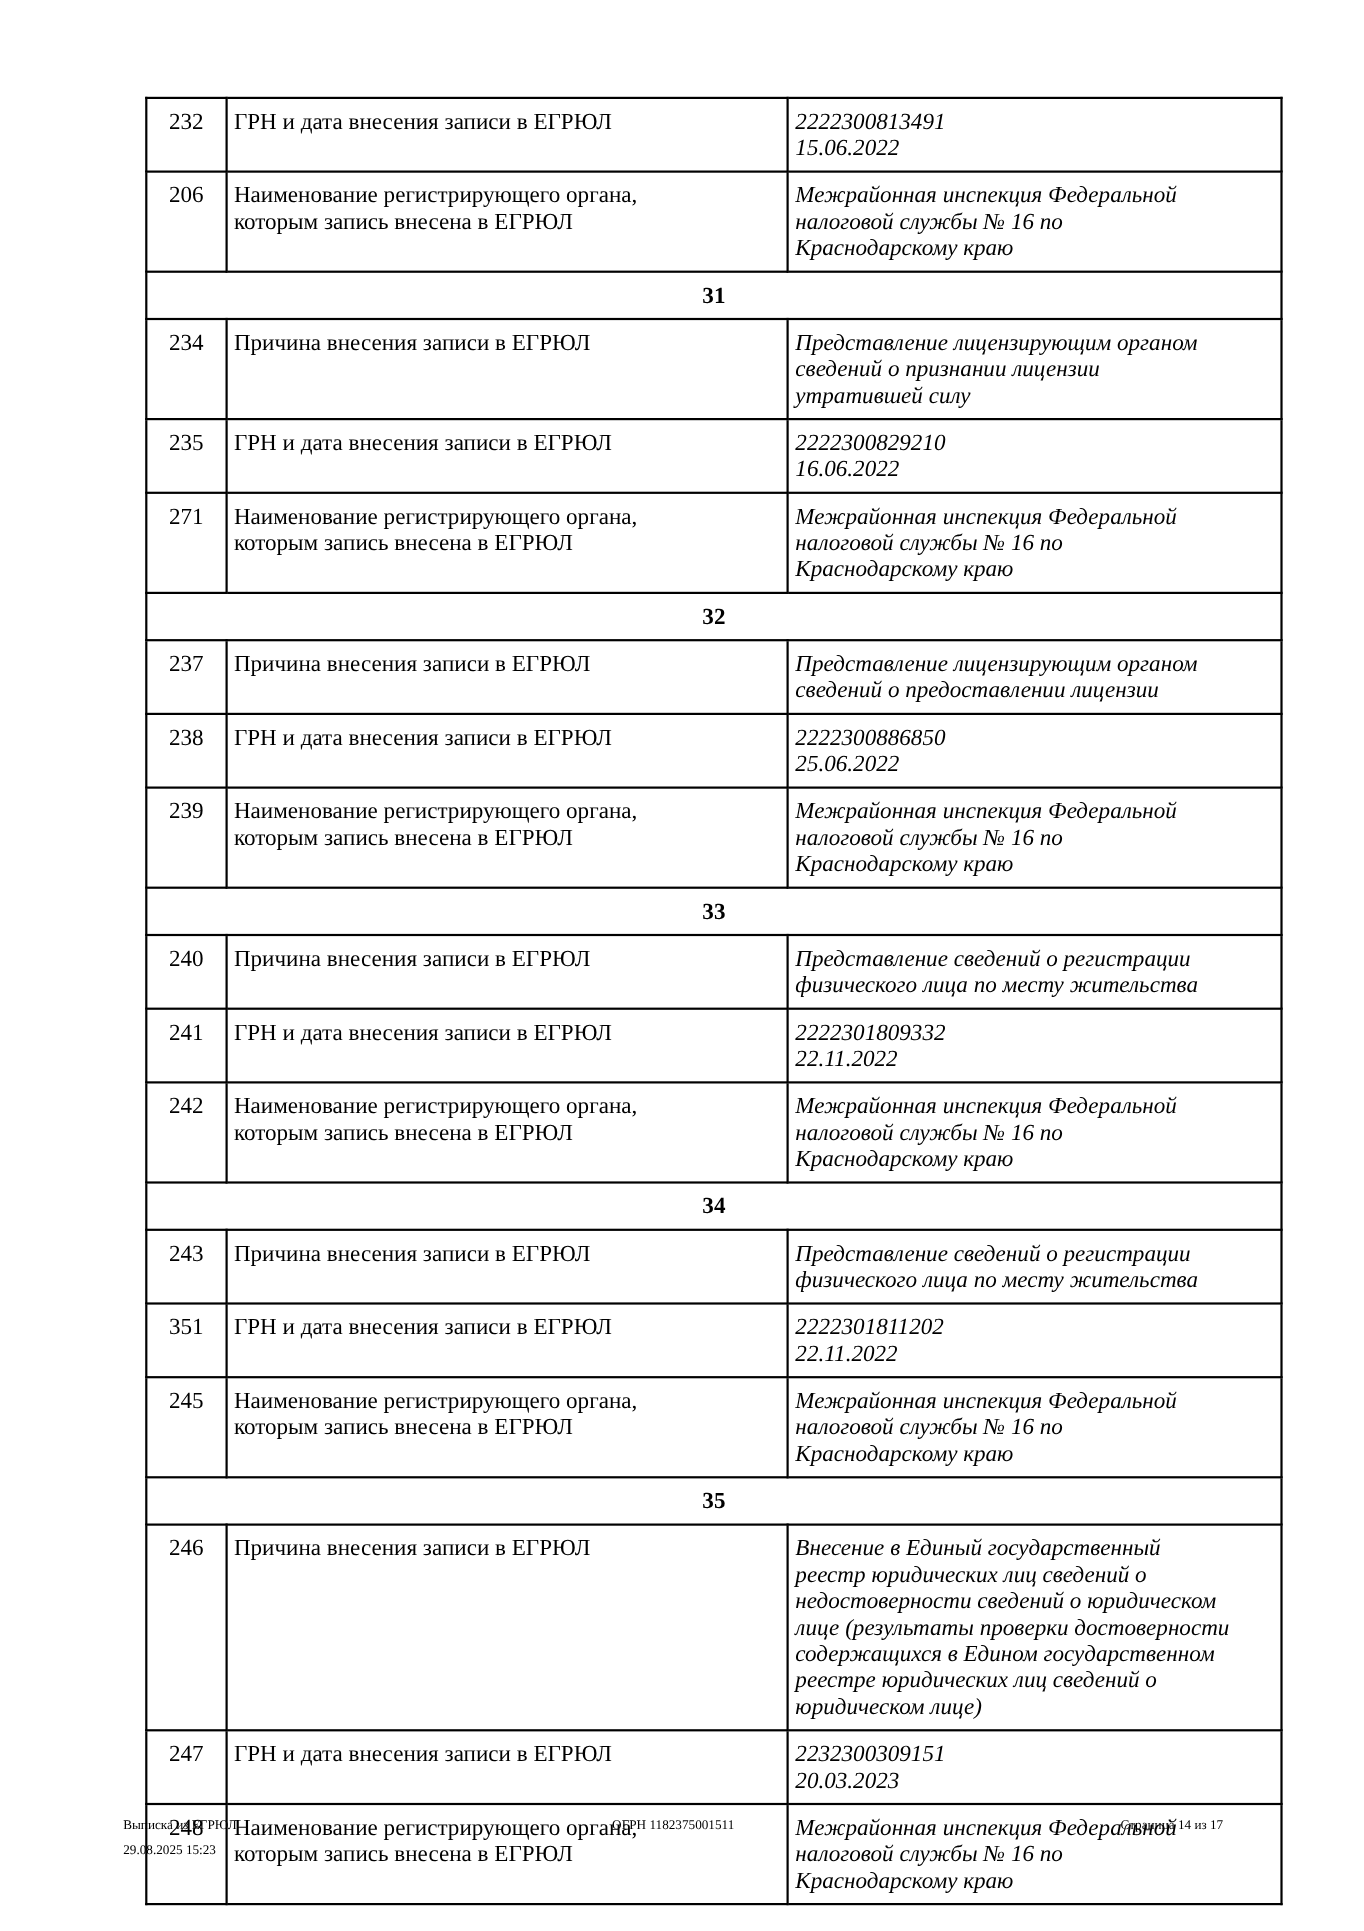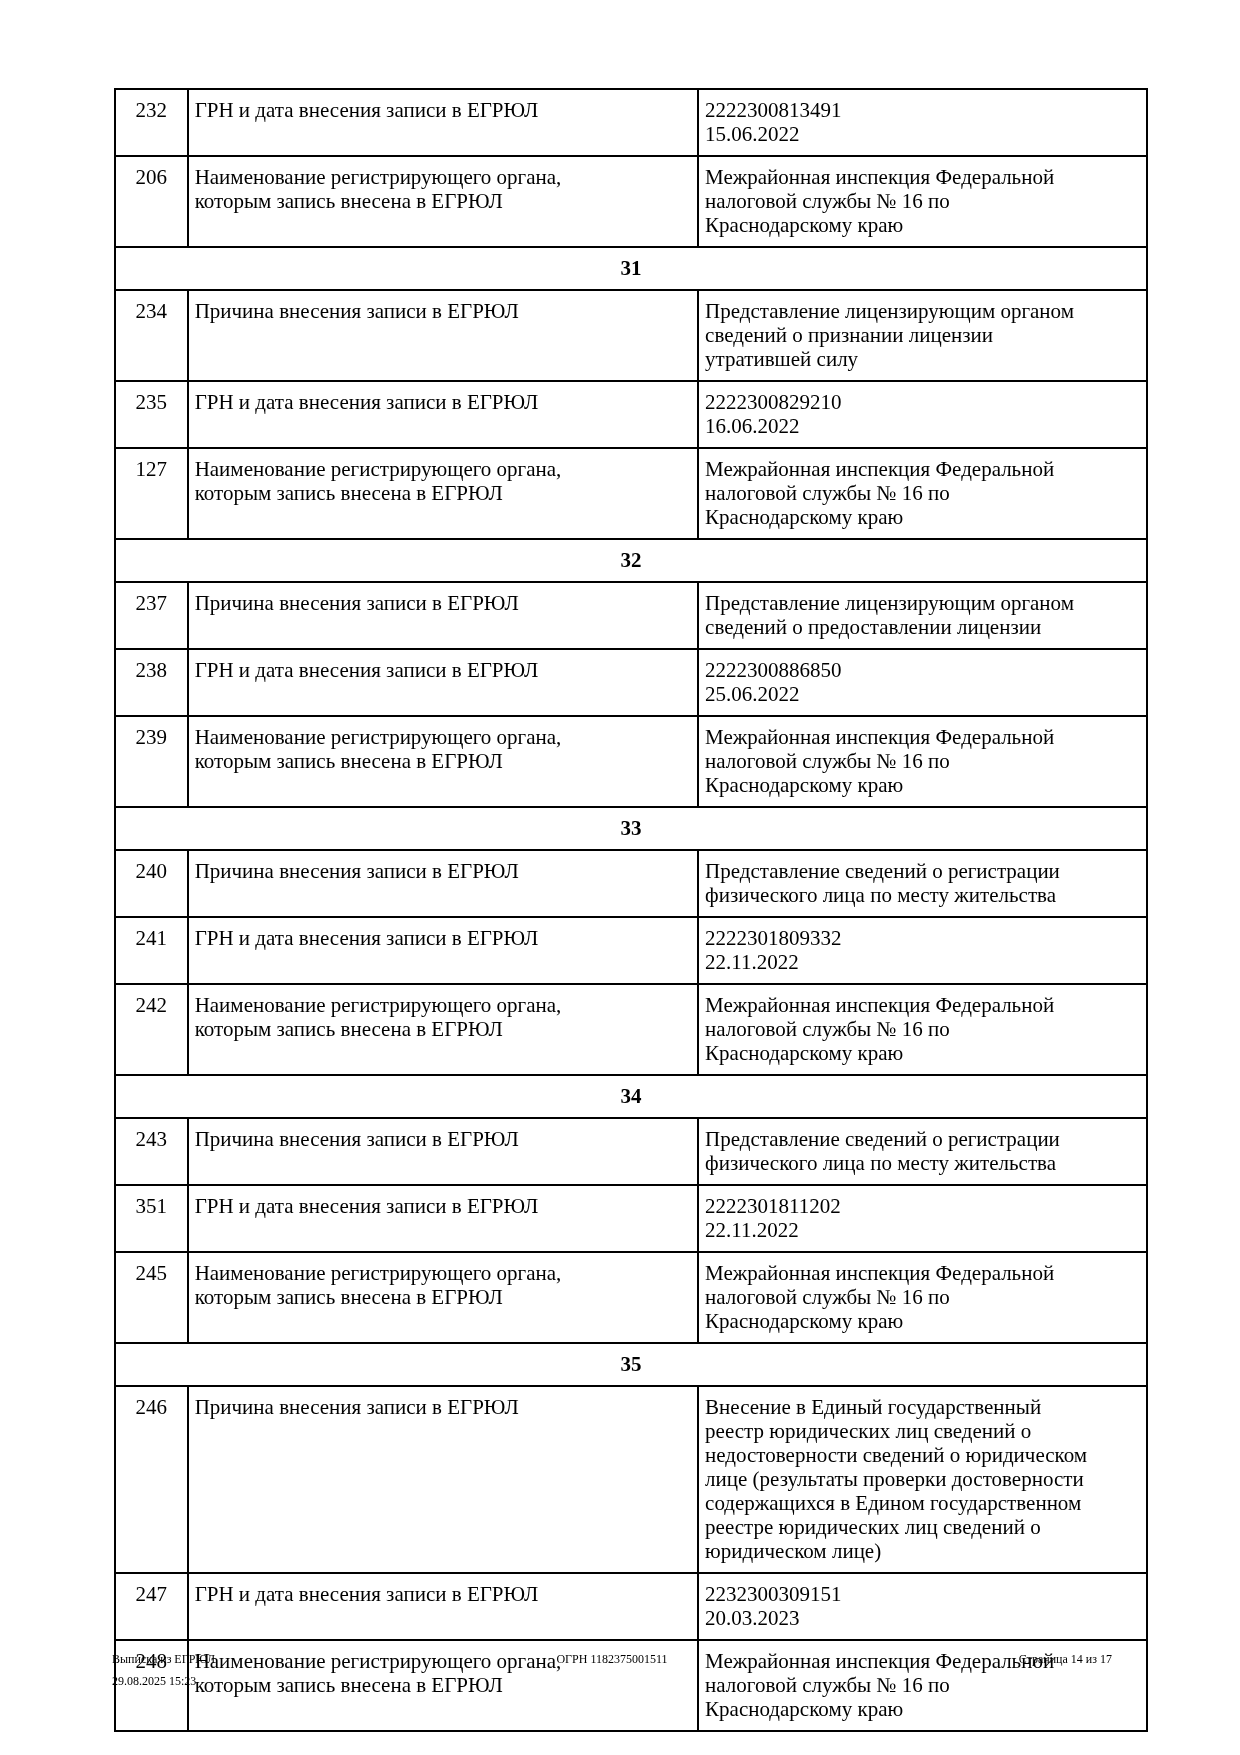--- a/index.html
+++ b/index.html
@@ -8,42 +8,42 @@
     width: 1240px;
     height: 1755px;
     background: #ffffff;
     color: #000000;
     font-family: "Liberation Serif", serif;
     position: relative;
     overflow: hidden;
   }
   table.doc-table {
     position: absolute;
-    left: 114px;
+    left: 132px;
     top: 88px;
     width: 1034px;
     border-collapse: collapse;
     table-layout: fixed;
     padding-left: 48px;
   }
   table.doc-table td {
     border: 2px solid #000000;
     vertical-align: top;
     font-size: 21px;
     line-height: 24px;
     padding: 8px 6px 9px 6px;
   }
   td.cell-num {
     width: 72px;
     text-align: center;
     padding-left: 2px;
     padding-right: 8px;
   }
   td.cell-attr { width: 506px; white-space: pre-line; }
-  td.cell-val  { width: 445px; white-space: pre-line; }
+  td.cell-val  { width: 445px; white-space: pre-line; font-style: italic; }
   td.cell-section {
     text-align: center;
     font-weight: bold;
     padding: 3px 4px 5px 4px;
     font-family: Liberation Serif, serif;
   }
   .footer {
     position: absolute;
     left: 112px;
     top: 1648px;
@@ -91,21 +91,21 @@
   </tr>
 
   <tr>
     <td class="cell-num">235</td>
     <td class="cell-attr">ГРН и дата внесения записи в ЕГРЮЛ</td>
     <td class="cell-val">2222300829210
 16.06.2022</td>
   </tr>
 
   <tr>
-    <td class="cell-num">127</td>
+    <td class="cell-num">271</td>
     <td class="cell-attr">Наименование регистрирующего органа,
 которым запись внесена в ЕГРЮЛ</td>
     <td class="cell-val">Межрайонная инспекция Федеральной
 налоговой службы № 16 по
 Краснодарскому краю</td>
   </tr>
 
   <tr>
     <td class="cell-section" colspan="3">32</td>
   </tr>

